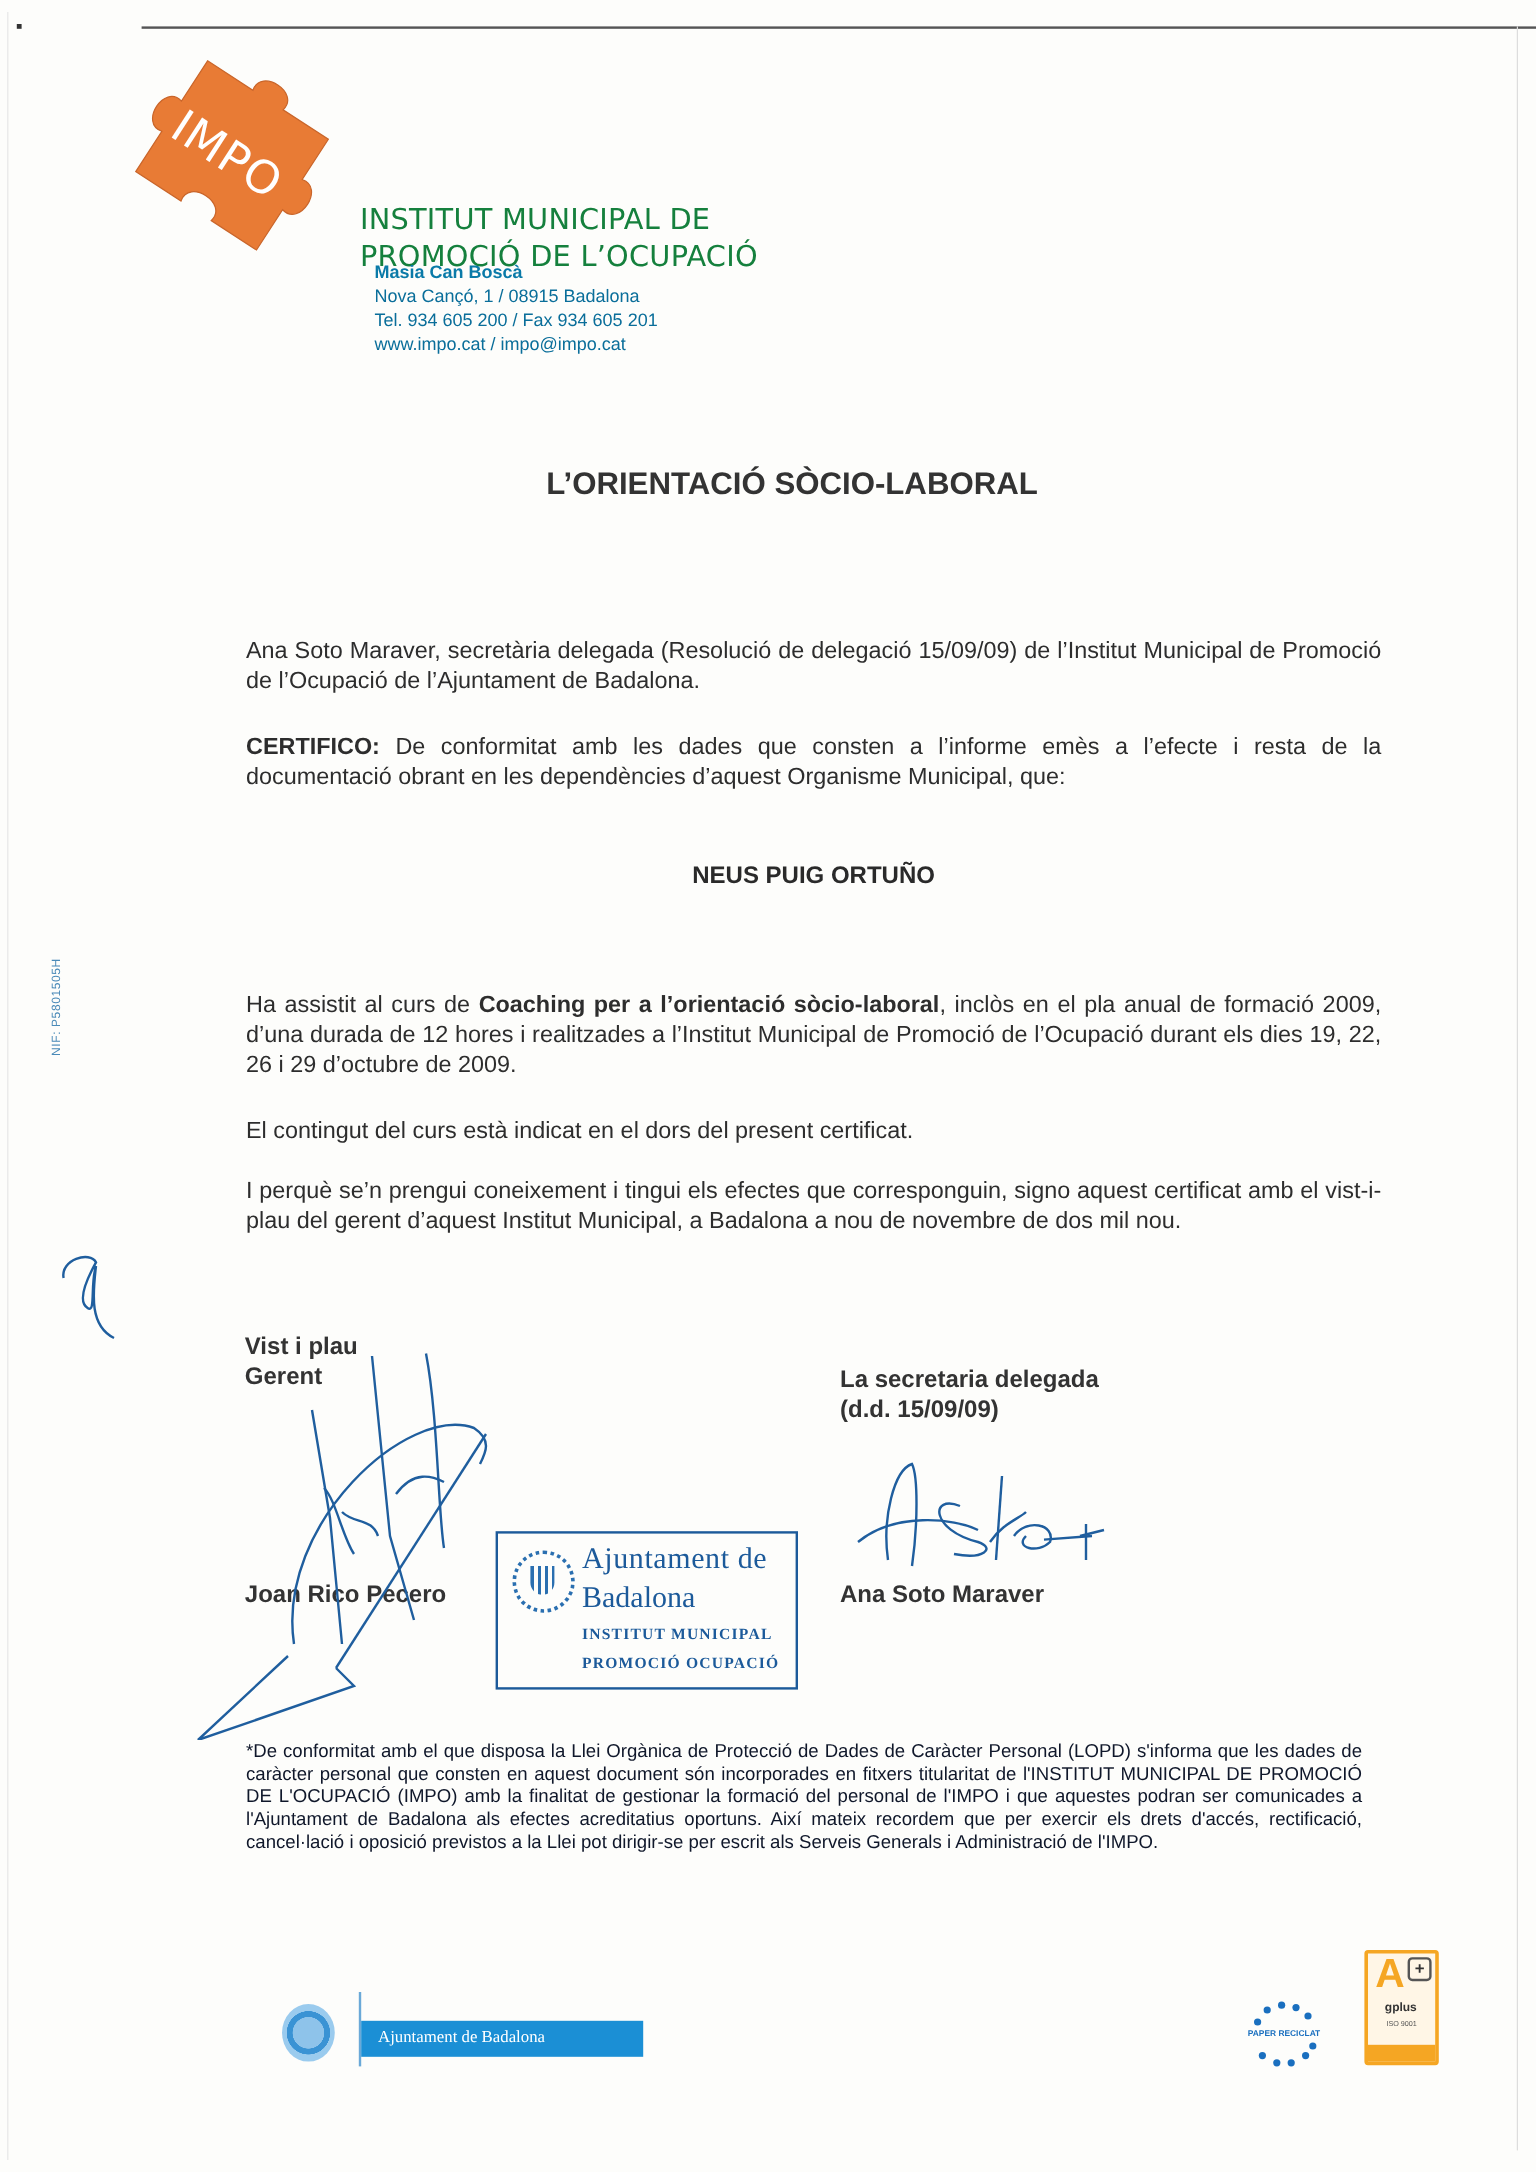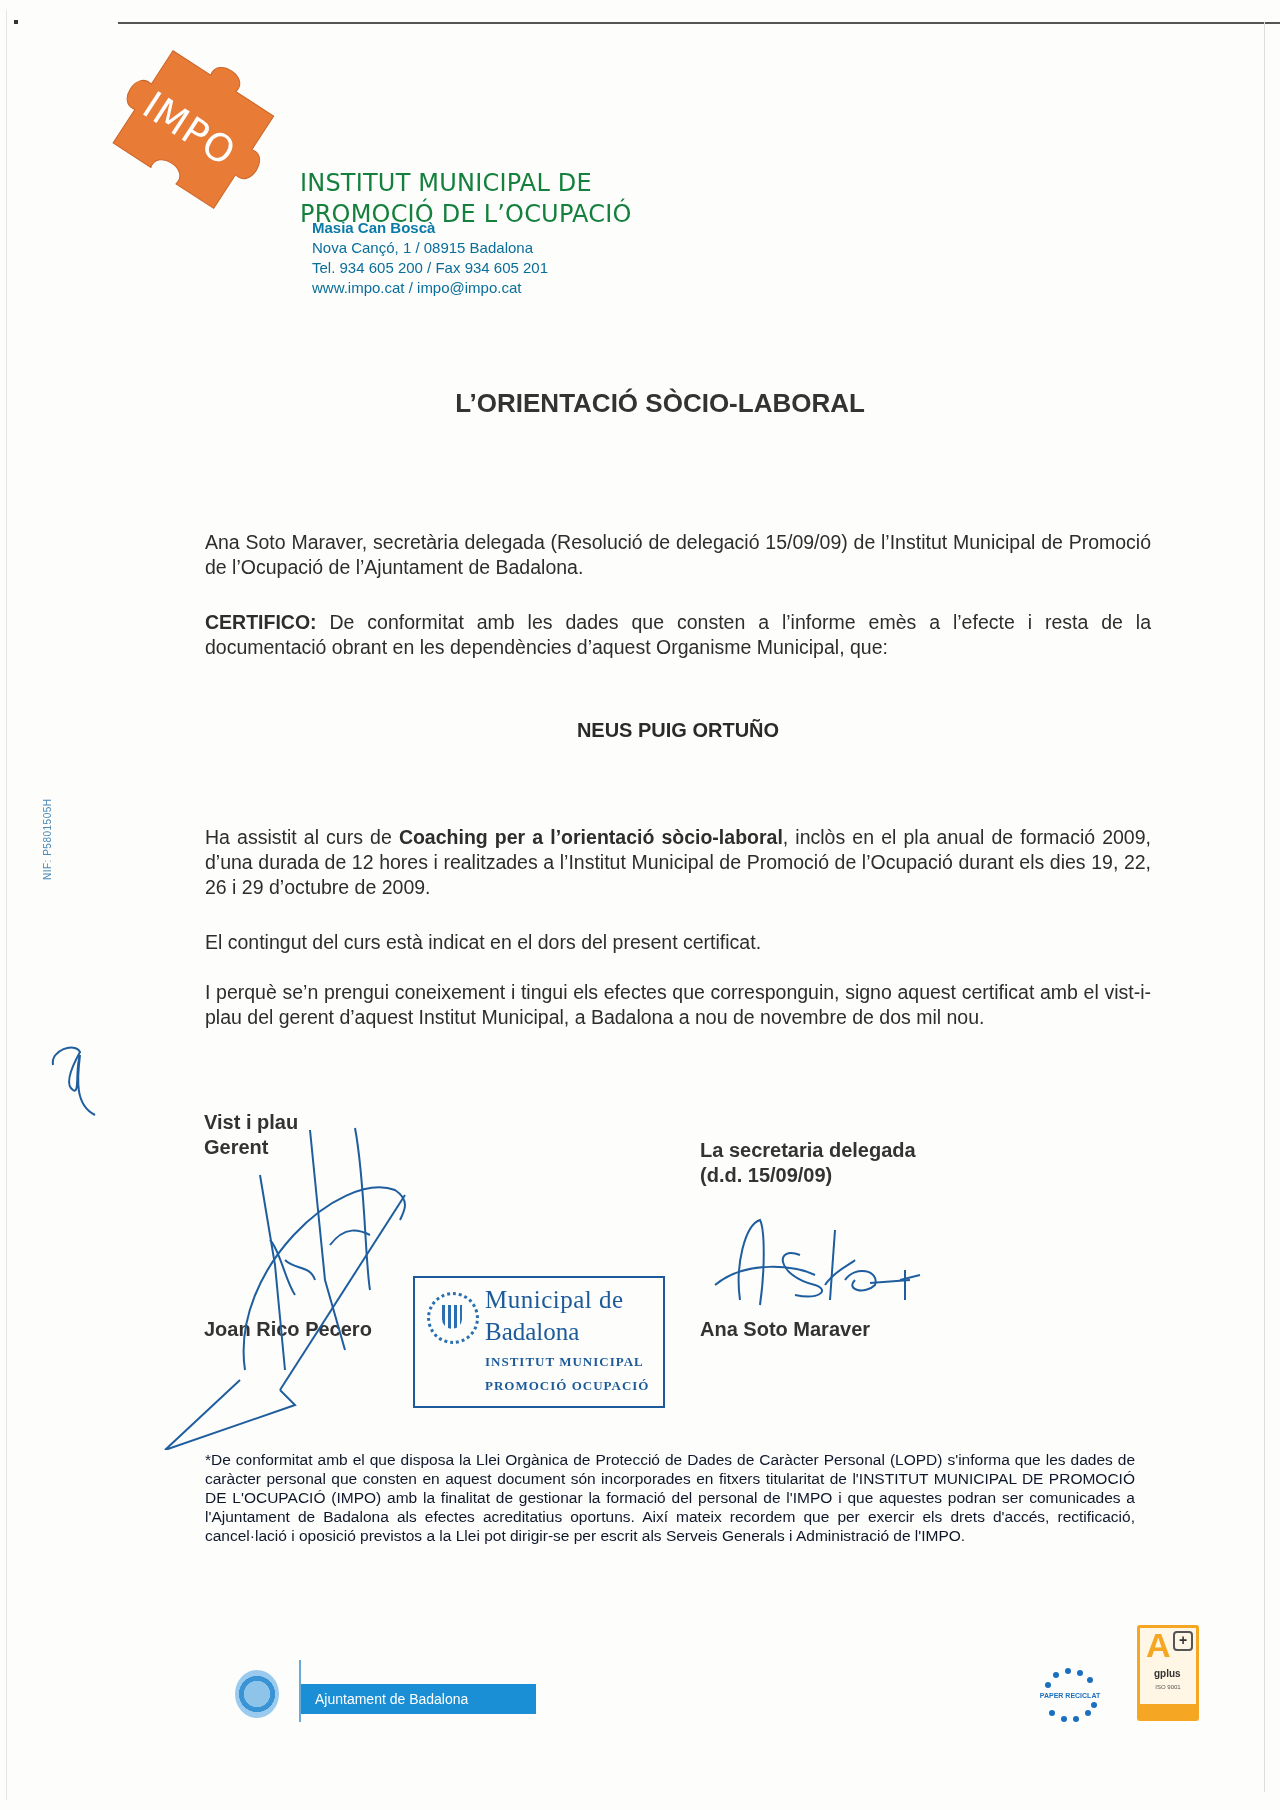--- a/index.html
+++ b/index.html
@@ -59,21 +59,21 @@
 
   .footnote { position: absolute; left: 205px; width: 930px; top: 1450px; font-size: 15.5px; line-height: 19px; text-align: justify; text-align-last: left; color: #0f172a; }
 
   .nif { position: absolute; left: 42px; top: 880px; transform: rotate(-90deg); transform-origin: left top;
     font-size: 10px; color: #4a8ab8; letter-spacing: 0.5px; white-space: nowrap; }
 
   .ajb-footer { position: absolute; left: 235px; top: 1660px; height: 62px; }
   .ajb-seal { position: absolute; left: 0; top: 10px; width: 44px; height: 48px; border-radius: 50%; background: radial-gradient(circle, #8ec3ea 0 40%, #3a93d4 41% 55%, #9acbee 56% 100%); }
   .ajb-bar { position: absolute; left: 64px; top: 0; width: 2px; height: 62px; background: #6aa9d8; }
   .ajb-label { position: absolute; left: 66px; top: 24px; width: 235px; height: 30px; background: #1b8fd5; color: #fff;
-    font-family: Liberation Sans, sans-serif; font-size: 14px; line-height: 30px; padding-left: 14px; box-sizing: border-box; }
+    font-family: Liberation Serif, serif; font-size: 14px; line-height: 30px; padding-left: 14px; box-sizing: border-box; }
 
   .recycle { position: absolute; left: 1035px; top: 1662px; width: 70px; height: 70px; }
   .recycle-label { position: absolute; left: 0; top: 30px; width: 70px; text-align: center; font-size: 7px; font-weight: bold; color: #1a6fbf; }
   .dot { position: absolute; width: 6px; height: 6px; border-radius: 50%; background: #1a6fbf; }
 
   .aplus { position: absolute; left: 1137px; top: 1625px; width: 56px; height: 90px; border: 3px solid #f5a623; border-radius: 3px; background: #fff6e6; }
   .aplus-a { position: absolute; left: 6px; top: -2px; font-size: 34px; font-weight: bold; color: #f5a623; }
   .aplus-plus { position: absolute; left: 33px; top: 3px; width: 16px; height: 16px; border: 2px solid #555; border-radius: 4px; font-size: 14px; line-height: 15px; text-align: center; color: #333; font-weight: bold; }
   .aplus-brand { position: absolute; left: 14px; top: 40px; font-size: 10px; font-weight: bold; color: #333; }
   .aplus-iso { position: absolute; left: 0; width: 100%; top: 56px; text-align: center; font-size: 6px; color: #555; }
@@ -178,21 +178,21 @@
     <path d="M200,55 L200,85 M195,65 L215,60"></path>
   </g>
 </svg>
 
 <svg class="signature initial" viewBox="0 0 60 90">
   <path d="M8,35 C5,20 30,12 35,22 C25,40 20,55 28,60 C35,65 30,40 35,25 C32,50 30,75 50,85" fill="none" stroke="#1f5e9e" stroke-width="2"></path>
 </svg>
 
 <div class="stamp">
   <div class="stamp-seal"></div>
-  <div class="stamp-l1">Municipal de</div>
+  <div class="stamp-l1">Ajuntament de</div>
   <div class="stamp-l2">Badalona</div>
   <div class="stamp-l3">INSTITUT MUNICIPAL</div>
   <div class="stamp-l4">PROMOCIÓ OCUPACIÓ</div>
 </div>
 
 <div class="footnote">*De conformitat amb el que disposa la Llei Orgànica de Protecció de Dades de Caràcter Personal (LOPD) s'informa que les dades de caràcter personal que consten en aquest document són incorporades en fitxers titularitat de l'INSTITUT MUNICIPAL DE PROMOCIÓ DE L'OCUPACIÓ (IMPO) amb la finalitat de gestionar la formació del personal de l'IMPO i que aquestes podran ser comunicades a l'Ajuntament de Badalona als efectes acreditatius oportuns. Així mateix recordem que per exercir els drets d'accés, rectificació, cancel·lació i oposició previstos a la Llei pot dirigir-se per escrit als Serveis Generals i Administració de l'IMPO.</div>
 
 <div class="nif">NIF: P5801505H</div>
 
 <div class="ajb-footer">

